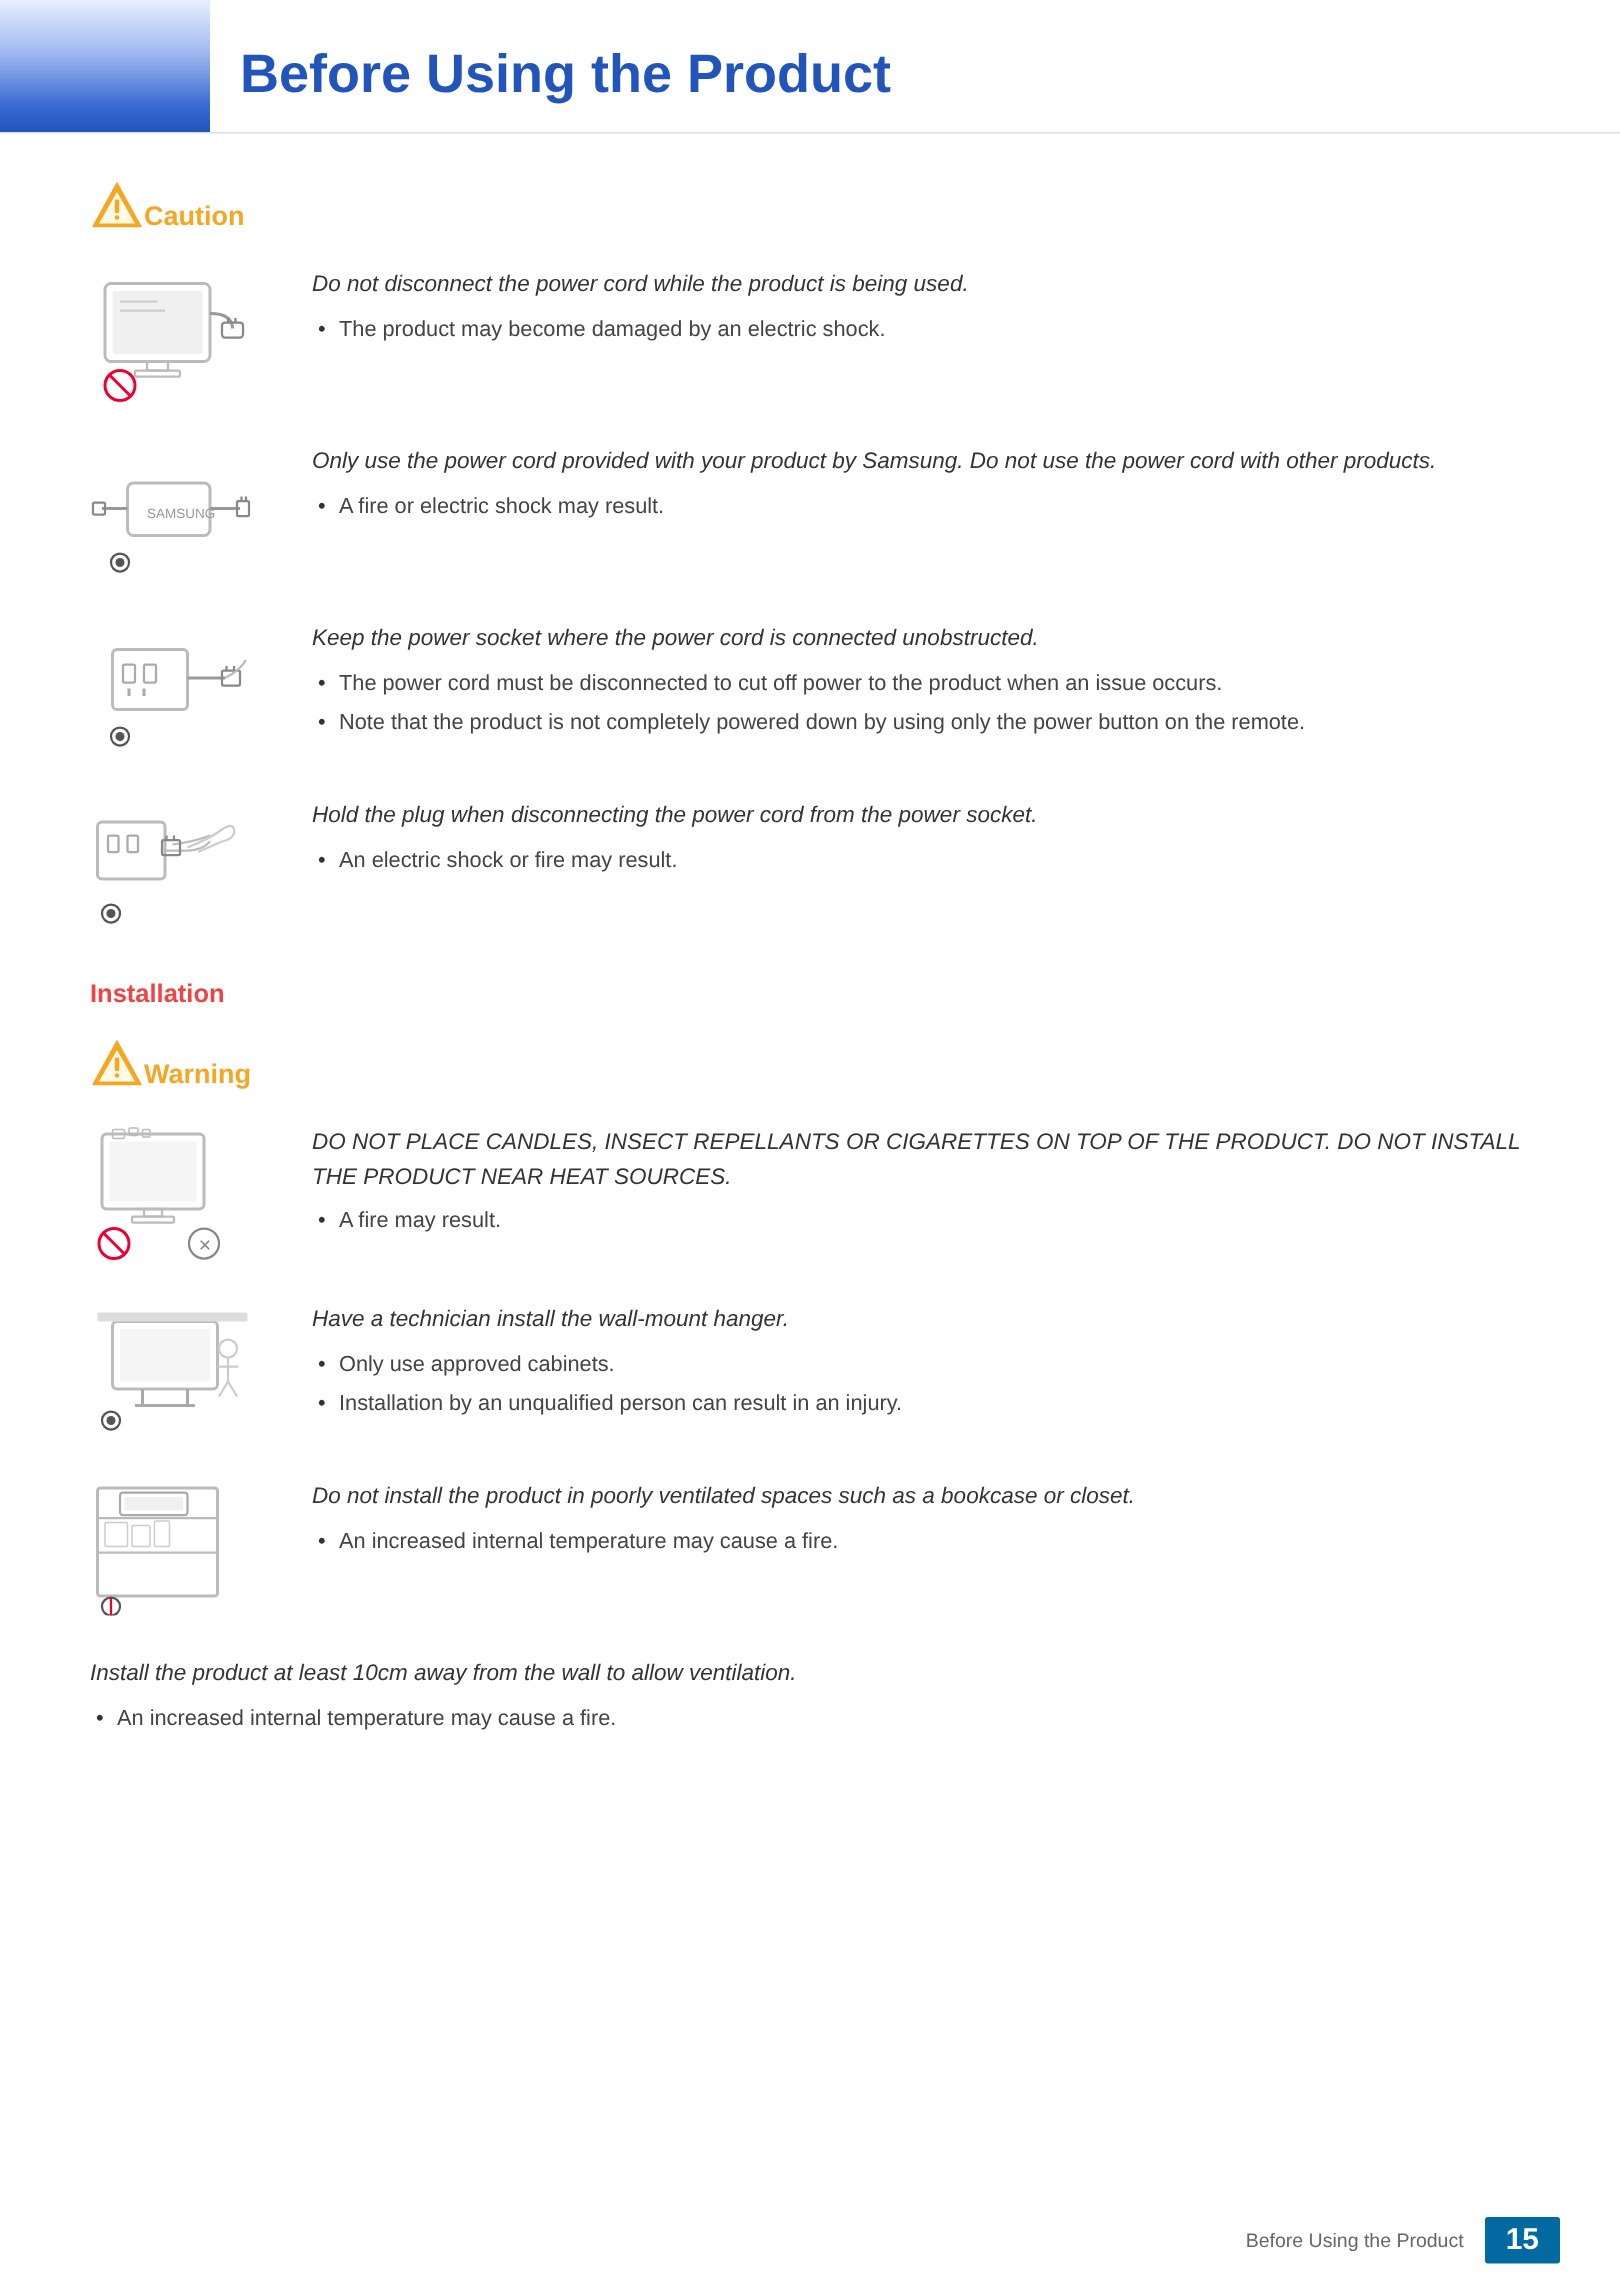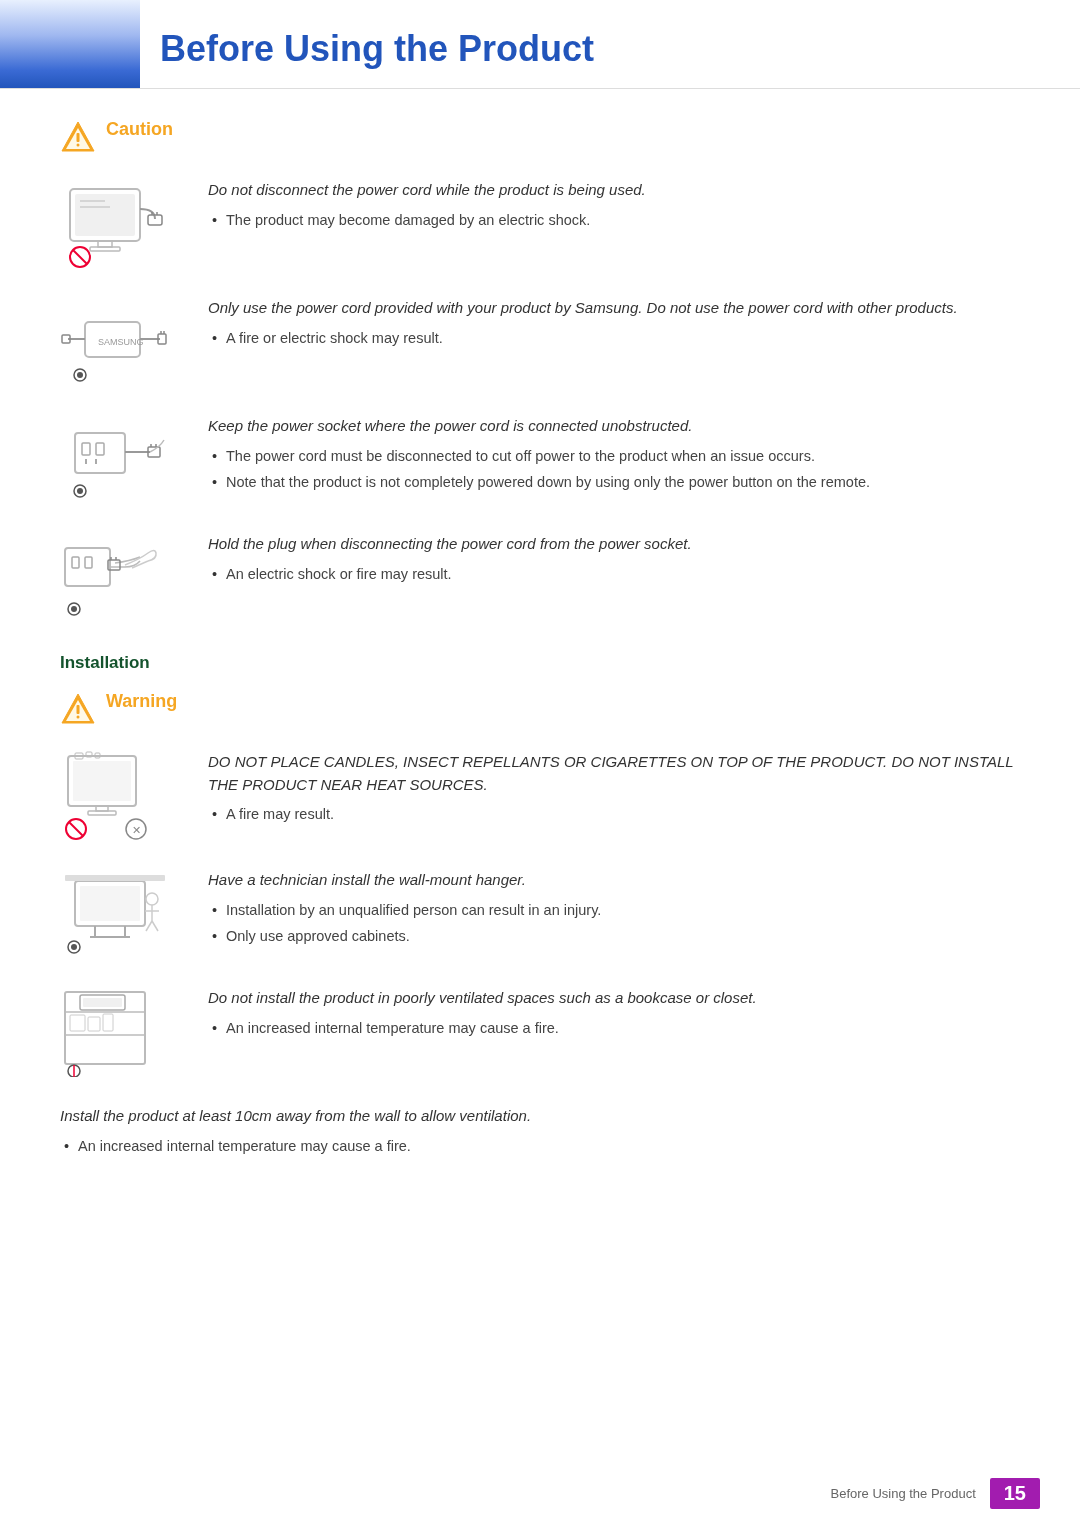--- a/index.html
+++ b/index.html
@@ -37,30 +37,29 @@
 
     
     .content {
       padding: 0 60px 60px 60px;
     }
 
     
     .section-label {
       font-size: 17px;
       font-weight: bold;
-      color: #14532d;
+      color: #ef4444;
       margin-bottom: 18px;
       margin-top: 10px;
     }
 
     
     .alert-badge {
       display: flex;
-      align-items: flex-start;
-      gap: 10px;
+      align-items: flex-end;
       margin-bottom: 24px;
     }
     .alert-icon {
       width: 36px;
       height: 36px;
       position: relative;
       flex-shrink: 0;
     }
     .alert-label {
       font-size: 18px;
@@ -122,21 +121,21 @@
       right: 40px;
       display: flex;
       align-items: center;
       gap: 14px;
     }
     .footer-text {
       font-size: 13px;
       color: #666;
     }
     .footer-page {
-      background: #a21caf;
+      background: #0369a1;
       color: #fff;
       font-size: 20px;
       font-weight: bold;
       padding: 4px 14px;
       border-radius: 2px;
     }
   </style>
 </head>
 <body>
 
@@ -341,22 +340,22 @@
         <line x1="92" y1="52" x2="86" y2="62" stroke="#ccc" stroke-width="1.5"></line>
         <line x1="92" y1="52" x2="98" y2="62" stroke="#ccc" stroke-width="1.5"></line>
 
         <circle cx="14" cy="78" r="6" fill="none" stroke="#555" stroke-width="1.5"></circle>
         <circle cx="14" cy="78" r="3" fill="#555"></circle>
       </svg>
     </div>
     <div class="item-text">
       <p class="item-main">Have a technician install the wall-mount hanger.</p>
       <ul class="item-bullets">
+        <li>Only use approved cabinets.</li>
         <li>Installation by an unqualified person can result in an injury.</li>
-        <li>Only use approved cabinets.</li>
       </ul>
     </div>
   </div>
 
   <div class="item-row">
     <div class="item-image">
       <svg width="110" height="90" viewBox="0 0 110 90">
 
         <rect x="5" y="5" width="80" height="72" rx="2" fill="none" stroke="#bbb" stroke-width="2"></rect>
         <line x1="5" y1="25" x2="85" y2="25" stroke="#bbb" stroke-width="1.5"></line>

